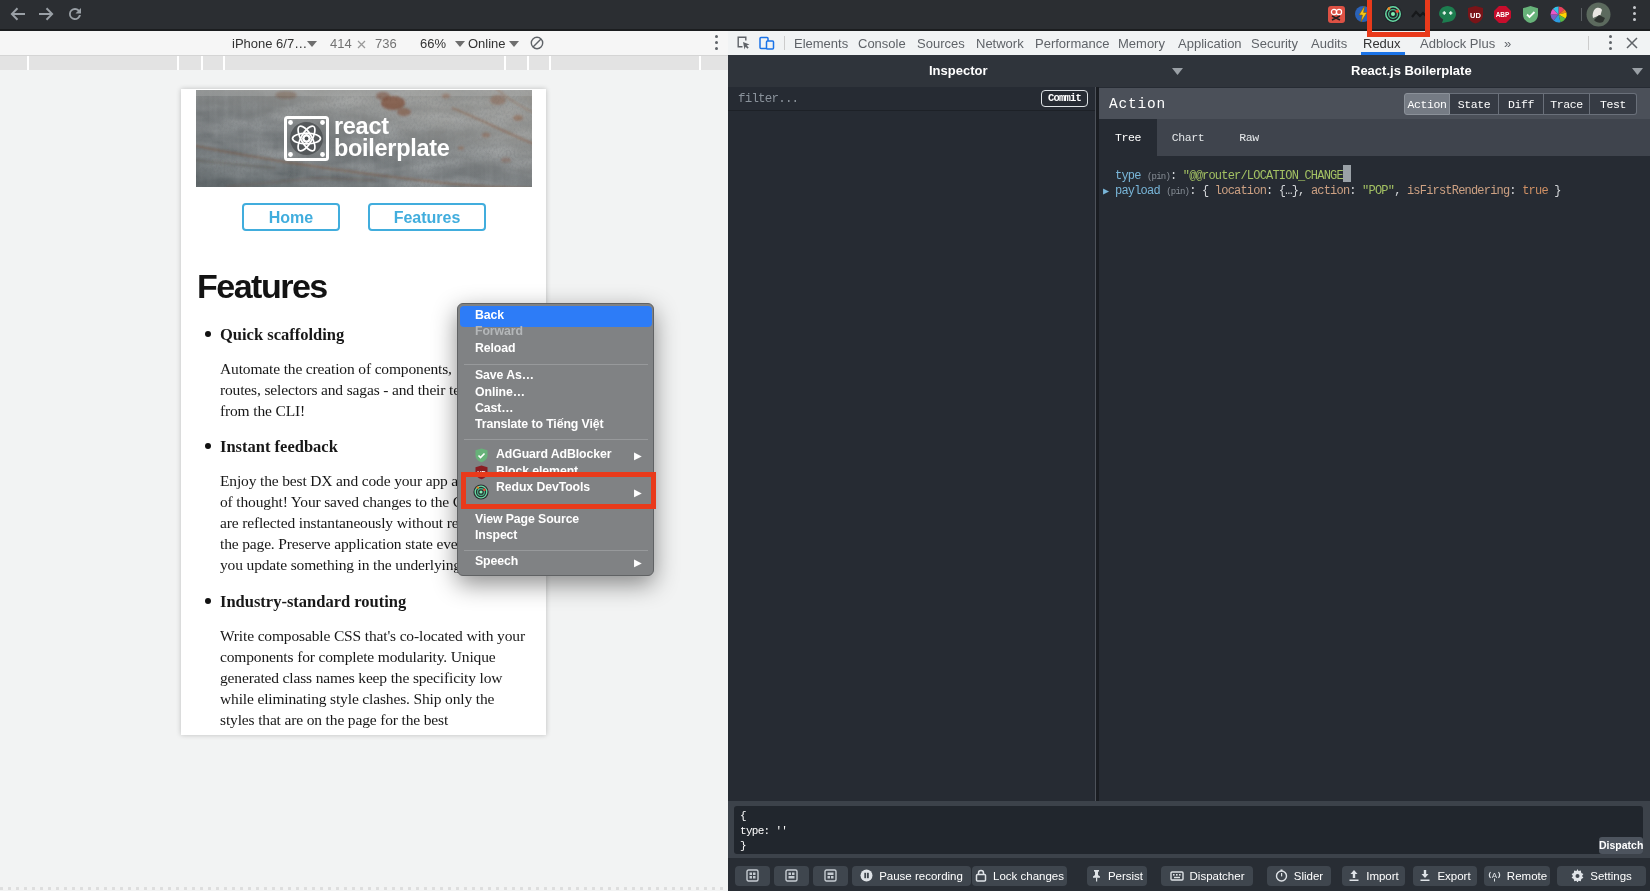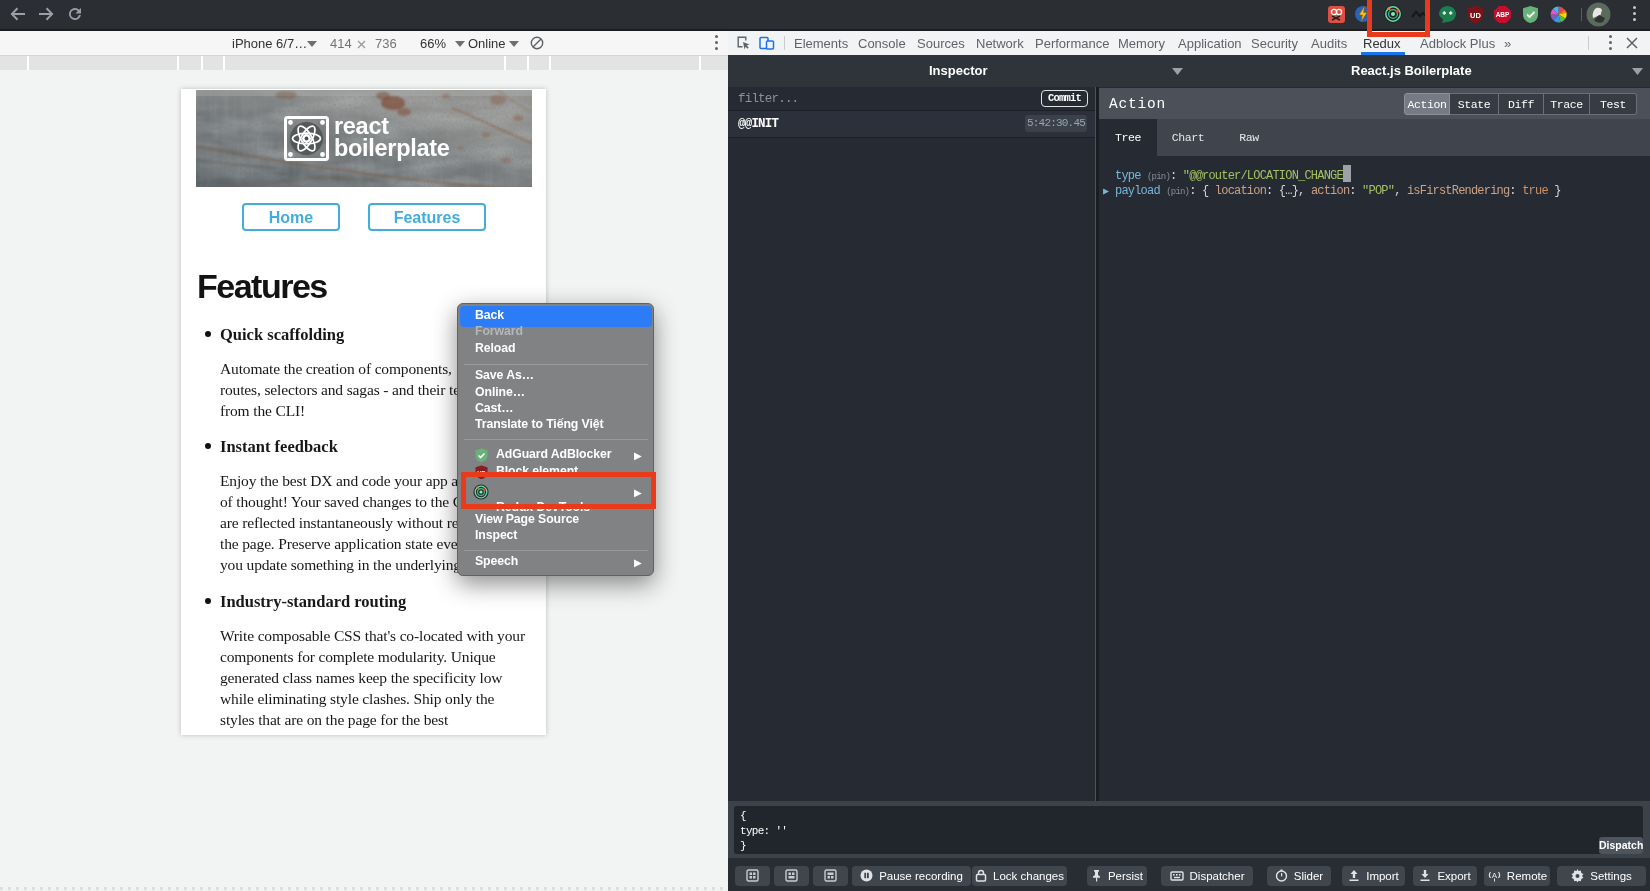--- a/index.html
+++ b/index.html
@@ -319,24 +319,20 @@
   <div class="abs" style="left:623px;top:8px;font-weight:bold">React.js Boilerplate</div>
   <svg class="abs" style="left:904px;top:13px" width="11" height="7" viewBox="0 0 11 7">
       <path d="M0 0h11L5.5 7z" fill="#9aa0a6"></path>
     </svg>
 </div>
 <div class="abs" id="leftpane">
   <div class="abs" style="left:0;top:0;width:368px;height:23px;border-bottom:1px solid #1d2127">
     <div class="abs cmono" style="left:10px;top:5px;color:#8a929b;font-size:12.5px">filter...</div>
     <div class="abs cmono" style="left:313px;top:3px;width:45px;height:15px;border:1.5px solid #dfe3e6;border-radius:4px;color:#fff;font-size:10.5px;font-weight:bold;text-align:center;line-height:15px">Commit</div>
   </div>
-  <div class="abs" style="left:0;top:24px;width:368px;height:26px;background:#2b303a;border-bottom:1px solid #1d2127">
-    <div class="abs cmono" style="left:10px;top:6px;color:#fff;font-size:12.5px;font-weight:bold">@@INIT</div>
-    <div class="abs cmono" style="left:297px;top:4px;width:62px;height:17px;background:#3a414a;border-radius:3px;color:#99a2ad;font-size:11px;text-align:center;line-height:17px">5:42:30.45</div>
-  </div>
 </div>
 <div class="abs" id="vsplit"></div>
 <div class="abs" id="rightpane">
   <div id="actionbar">
     <div class="abs" style="left:10px;top:8px;color:#fff;font-size:14.5px;font-family:'Liberation Mono',monospace;letter-spacing:0.8px">Action</div>
     <div class="abs" style="left:305px;top:5px;width:46px;height:22px;background:#757b84;border:1px solid #8b9199;border-radius:3px 0 0 3px;color:#fff;font-size:11.5px;font-family:'Liberation Mono',monospace;letter-spacing:-0.4px;text-align:center;line-height:22px;box-sizing:border-box">Action</div>
     <div class="abs" style="left:351px;top:5px;width:49px;height:22px;background:#363b44;border:1px solid #6a707a;border-left:none;color:#fff;font-size:11.5px;font-family:'Liberation Mono',monospace;letter-spacing:-0.4px;text-align:center;line-height:22px;box-sizing:border-box;color:#fff">State</div>
     <div class="abs" style="left:400px;top:5px;width:45px;height:22px;background:#363b44;border:1px solid #6a707a;border-left:none;color:#fff;font-size:11.5px;font-family:'Liberation Mono',monospace;letter-spacing:-0.4px;text-align:center;line-height:22px;box-sizing:border-box;color:#fff">Diff</div>
     <div class="abs" style="left:445px;top:5px;width:46px;height:22px;background:#363b44;border:1px solid #6a707a;border-left:none;color:#fff;font-size:11.5px;font-family:'Liberation Mono',monospace;letter-spacing:-0.4px;text-align:center;line-height:22px;box-sizing:border-box;color:#fff">Trace</div>
     <div class="abs" style="left:491px;top:5px;width:47px;height:22px;background:#363b44;border:1px solid #6a707a;border-left:none;border-radius:0 3px 3px 0;color:#fff;font-size:11.5px;font-family:'Liberation Mono',monospace;letter-spacing:-0.4px;text-align:center;line-height:22px;box-sizing:border-box;color:#fff">Test</div>
@@ -442,21 +438,21 @@
     </svg>
   <div class="mi mi-ic" style="top:160px">Block element</div>
   <svg class="abs" style="left:15px;top:180px" width="16" height="16" viewBox="0 0 16 16">
       <circle cx="8" cy="8" r="7.6" fill="#2a2e30"></circle>
       <circle cx="8" cy="8" r="5.8" fill="none" stroke="#67dba5" stroke-width="1.3"></circle>
       <circle cx="8" cy="8" r="3.4" fill="none" stroke="#4ab98a" stroke-width="1.1"></circle>
       <circle cx="8" cy="8" r="1.6" fill="#7ff0b2"></circle>
       <circle cx="4.8" cy="3.6" r="1.2" fill="#f08424"></circle>
       <circle cx="11.4" cy="5.8" r="1.3" fill="#e8492f"></circle>
     </svg>
-  <div class="mi mi-ic" style="top:196px">Redux DevTools</div>
+  <div class="mi mi-ic" style="top:176px">Redux DevTools</div>
   <div class="marrow" style="top:183px">▶</div>
   <div class="mi" style="top:208px">View Page Source</div>
   <div class="mi" style="top:224px">Inspect</div>
   <div class="msep" style="top:246px"></div>
   <div class="mi" style="top:250px">Speech</div>
   <div class="marrow" style="top:253px">▶</div>
 </div>
 <div class="abs" id="redbox2"></div>
 <div class="abs" style="left:0;top:887px;width:728px;height:3px;background:repeating-linear-gradient(90deg,#d0d0d0 0 3px,#f4f4f4 3px 8px);opacity:0.6"></div>
 

